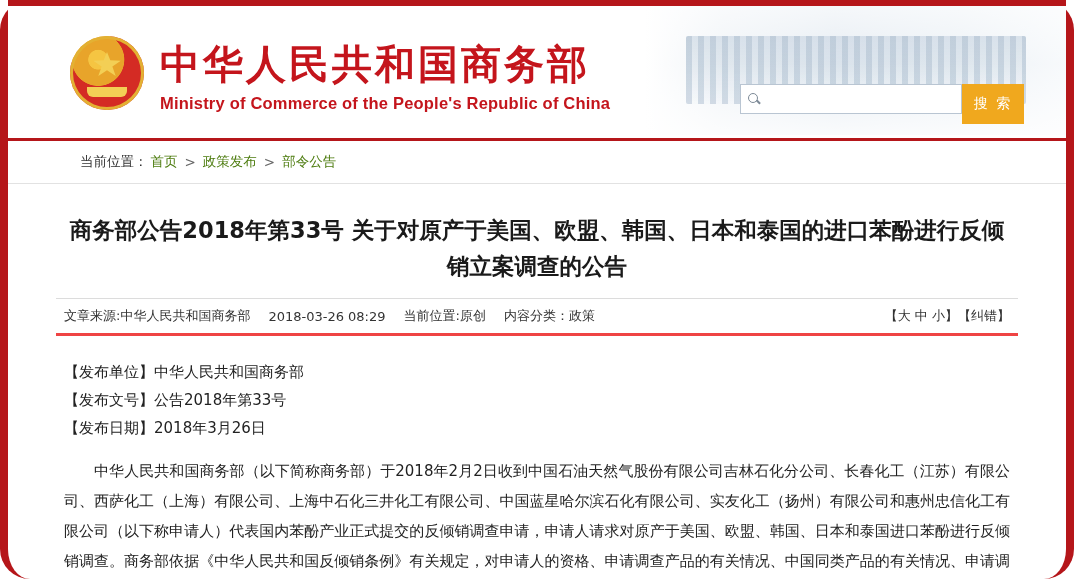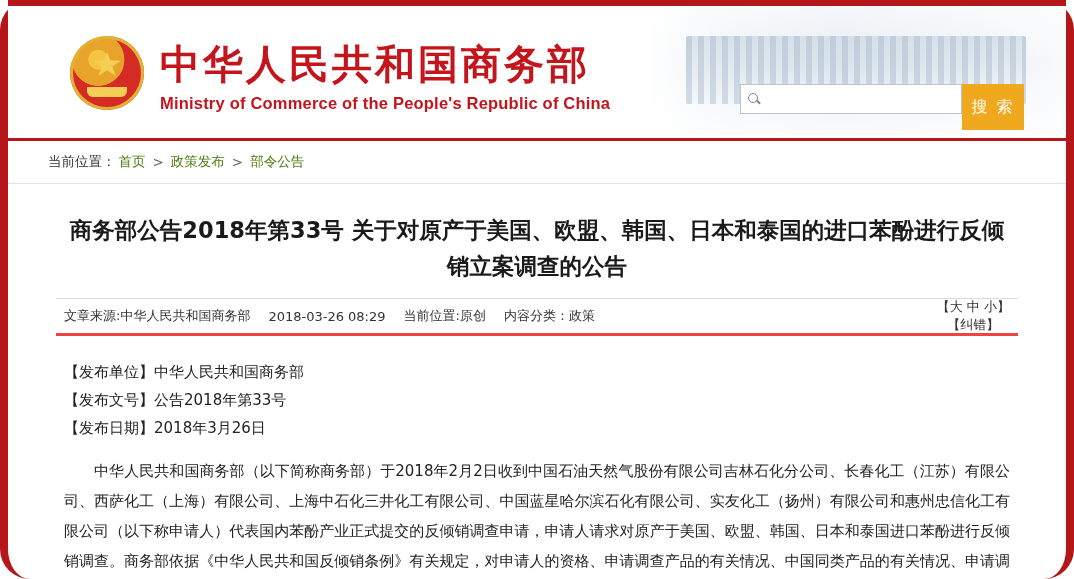--- a/index.html
+++ b/index.html
@@ -163,35 +163,35 @@
     border: none;
     outline: none;
     font-size: 12px;
     color: #333;
     width: 100%;
     font-family: "Liberation Sans", sans-serif;
     background: transparent;
   }
   .search-button {
     width: 62px;
-    height: 46px;
+    height: 40px;
     background: #f0a81e;
     color: #ffffff;
     border: none;
     font-family: "DejaVu Sans", "Liberation Sans", sans-serif;
-    font-size: 16px;
+    font-size: 14px;
     letter-spacing: 2px;
     cursor: pointer;
   }
   
   .breadcrumb {
     height: 42px;
     display: flex;
     align-items: center;
-    padding-left: 40px;
+    padding-left: 72px;
     font-size: 13.5px;
     color: #333333;
     font-family: "DejaVu Sans", "Liberation Sans", sans-serif;
     border-bottom: 1px solid #e2e2e2;
   }
   .breadcrumb .crumb-label { color: #333; }
   .breadcrumb a {
     color: #4d7c0f;
     text-decoration: none;
     margin: 0 3px;
@@ -217,21 +217,21 @@
     display: flex;
     align-items: center;
     font-size: 13px;
     color: #333333;
     font-family: "DejaVu Sans", "Liberation Sans", sans-serif;
     padding: 0 8px;
     justify-content: center;
   }
   .meta-left { display: flex; align-items: center; gap: 18px; }
   .meta-spacer { flex: 1 1 auto; }
-  .meta-right { display: flex; align-items: center; flex-direction: column; }
+  .meta-right { display: flex; align-items: center; }
   .meta-right .fontsize-group span { cursor: pointer; }
   .meta-item { white-space: nowrap; }
   .body-text {
     margin-top: 22px;
     font-family: "DejaVu Sans", "Liberation Sans", sans-serif;
     font-size: 15px;
     color: #222222;
     line-height: 28px;
     padding: 0 8px;
   }

